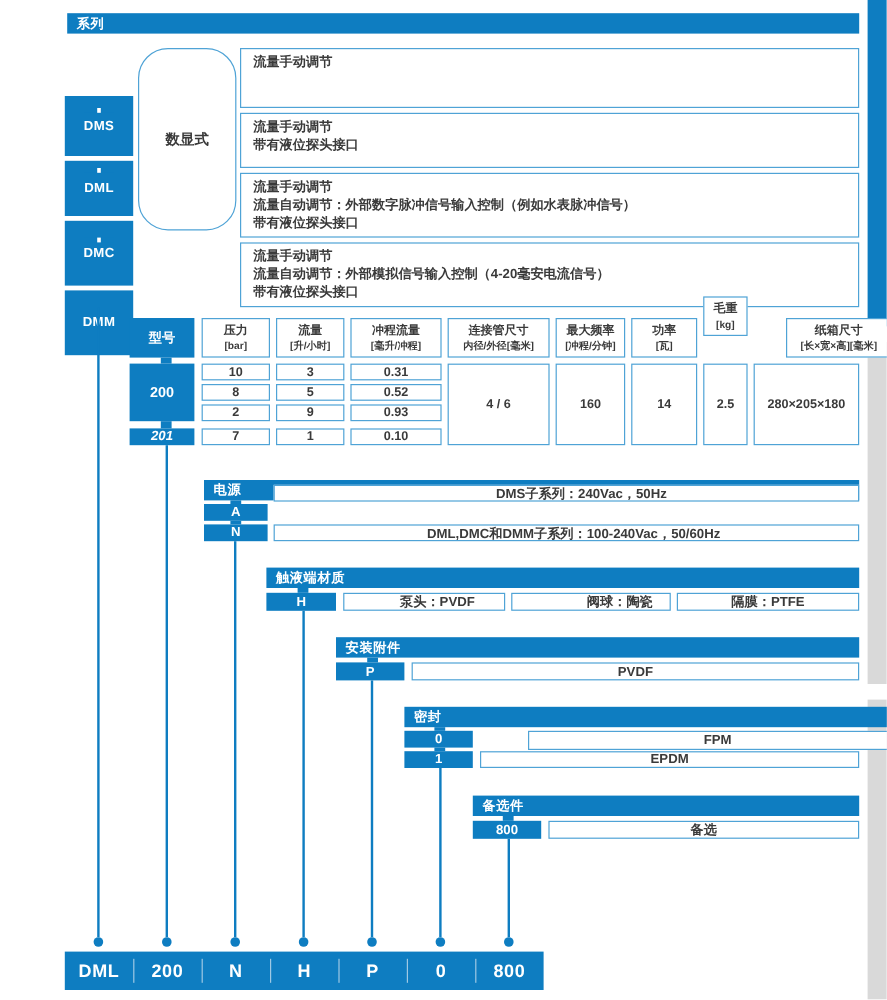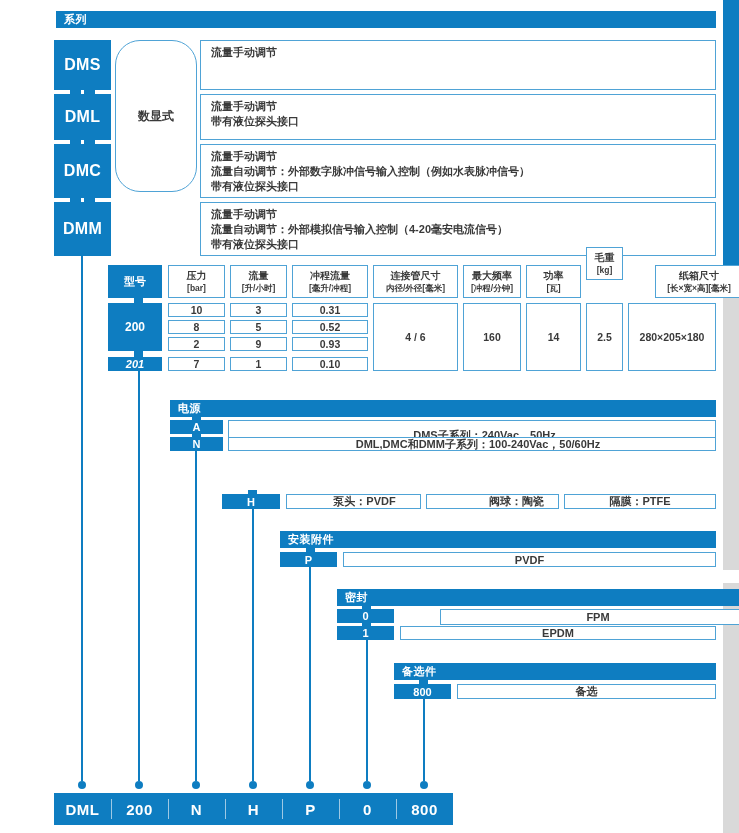--- a/index.html
+++ b/index.html
@@ -10,21 +10,21 @@
     --ink:#3a3a3a;
   }
   *{margin:0;padding:0;box-sizing:border-box;}
   body{background:#fff;font-family:"Liberation Sans", sans-serif;}
   .canvas{position:relative;width:739px;height:833px;background:#fff;overflow:hidden;}
   .abs{position:absolute;}
   .bluebox{background:var(--blue);color:#fff;font-weight:bold;display:flex;align-items:center;justify-content:center;}
   .whitebox{background:#fff;border:1px solid var(--lightblue);color:var(--ink);display:flex;align-items:center;justify-content:center;}
   .hdrbar{background:var(--blue);color:#fff;font-weight:bold;font-size:11px;display:flex;align-items:center;padding-left:8px;letter-spacing:.5px;}
   .descbox{background:#fff;border:1px solid var(--lightblue);color:var(--ink);padding:4px 10px;font-size:11px;font-weight:600;line-height:15px;}
-  .seriescode{font-size:16px;letter-spacing:.3px;}
+  .seriescode{font-size:11px;letter-spacing:.3px;margin-top:40px;}
   .keybox{font-size:11px;}
   .valbox{font-size:11px;font-weight:600;}
   .thbox{flex-direction:column;line-height:12px;}
   .th1{font-size:10px;font-weight:700;white-space:nowrap;}
   .th2{font-size:8.5px;font-weight:700;white-space:nowrap;}
   .tdbox{font-size:10.5px;font-weight:600;}
   .vline{position:absolute;width:2px;background:var(--blue);}
   .dot{position:absolute;width:8px;height:8px;border-radius:50%;background:var(--blue);}
   .tab{position:absolute;background:var(--blue);}
   .slit{position:absolute;background:#fff;}
@@ -187,31 +187,34 @@
       <span>280×205×180</span>
     </div>
 
   <div class="abs hdrbar" style="left:170px;top:400px;width:546px;height:17px;">
     <span>电源</span>
   </div>
   <div class="tab" style="left:192px;top:417px;width:9px;height:3px;"></div>
   <div class="abs bluebox keybox" style="left:170px;top:420px;width:53px;height:14px;">
       <span>A</span>
     </div>
-  <div class="abs whitebox valbox" style="left:228px;top:420px;width:488px;height:30px;padding-left:25px;">
+  <div class="abs whitebox valbox" style="left:228px;top:404px;width:488px;height:14px;padding-left:25px;">
       <span>DMS子系列：240Vac，50Hz</span>
     </div>
   <div class="tab" style="left:192px;top:434px;width:9px;height:3px;"></div>
   <div class="abs bluebox keybox" style="left:170px;top:437px;width:53px;height:14px;">
       <span>N</span>
     </div>
   <div class="abs whitebox valbox" style="left:228px;top:437px;width:488px;height:14px;padding-left:12px;">
       <span>DML,DMC和DMM子系列：100-240Vac，50/60Hz</span>
     </div>
 
+  <div class="abs hdrbar" style="left:222px;top:473px;width:494px;height:17px;">
+    <span>触液端材质</span>
+  </div>
   <div class="tab" style="left:248px;top:490px;width:9px;height:4px;"></div>
   <div class="abs bluebox keybox" style="left:222px;top:494px;width:58px;height:15px;">
       <span>H</span>
     </div>
   <div class="abs whitebox valbox" style="left:286px;top:494px;width:135px;height:15px;padding-left:22px;">
       <span>泵头：PVDF</span>
     </div>
   <div class="abs whitebox valbox" style="left:426px;top:494px;width:133px;height:15px;padding-left:48px;">
       <span>阀球：陶瓷</span>
     </div>

